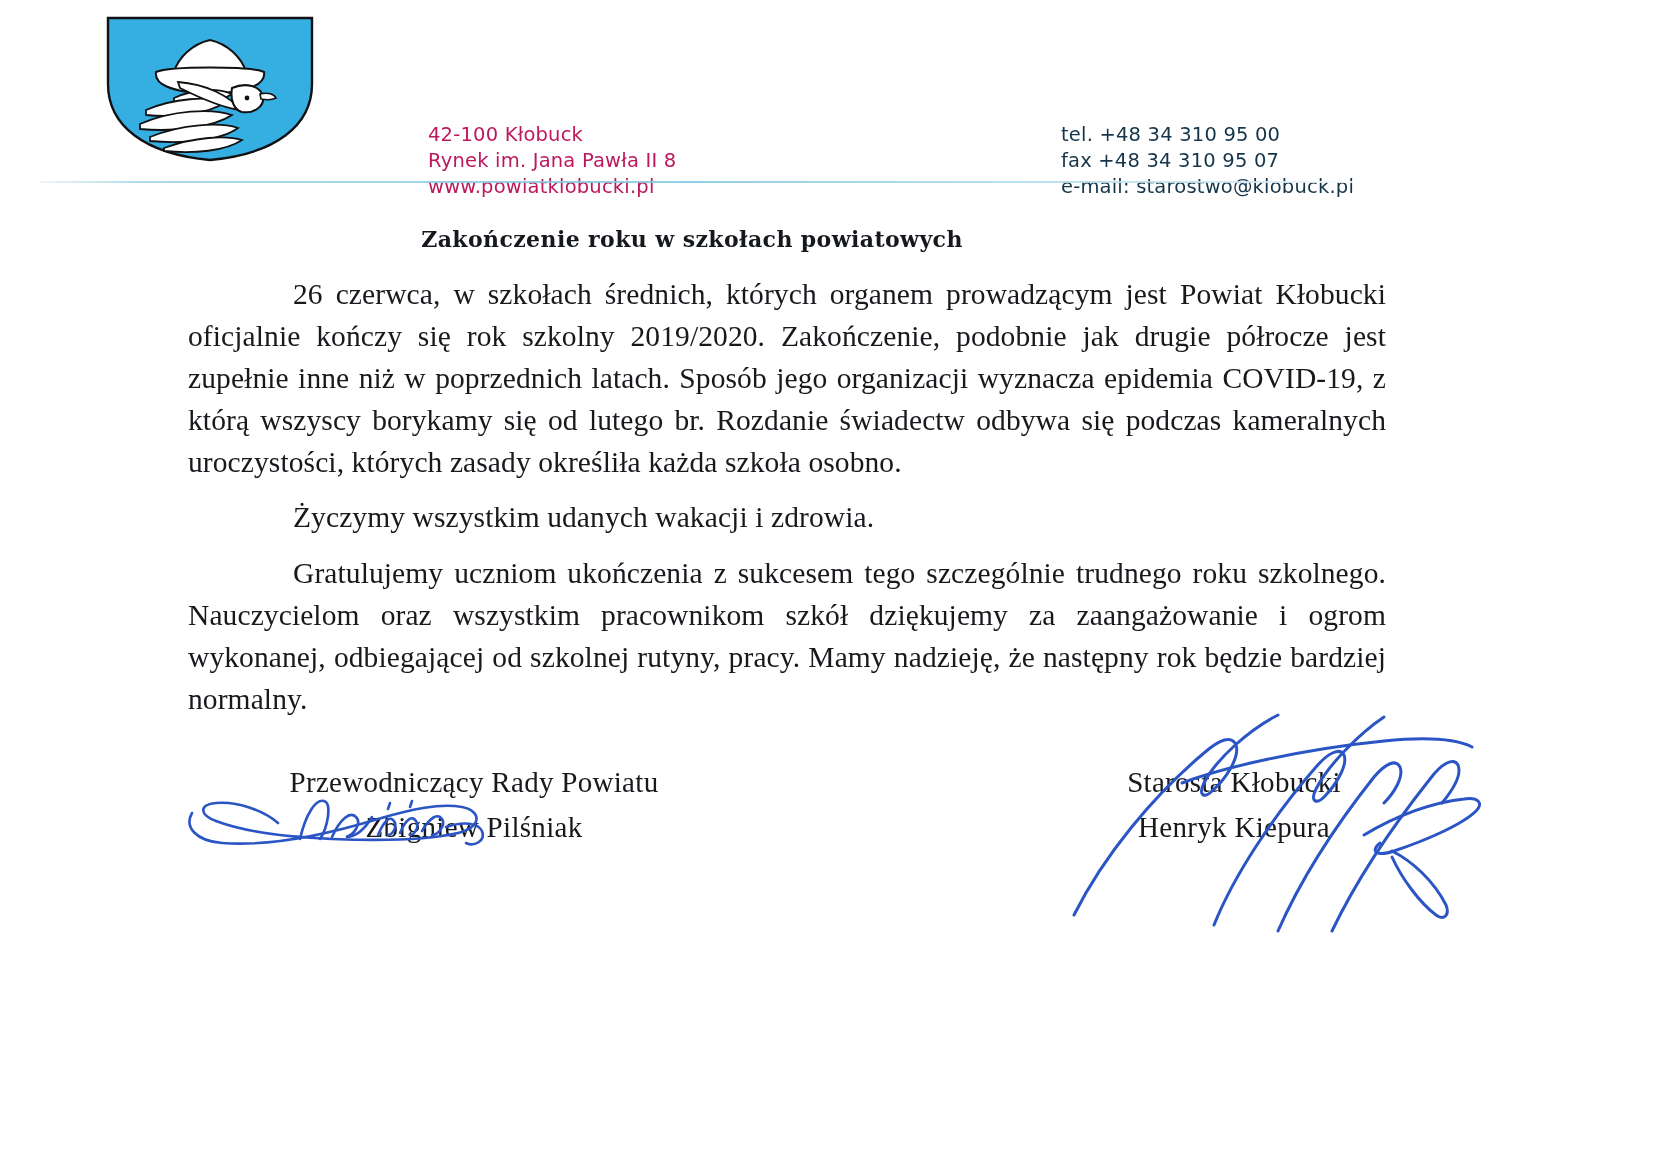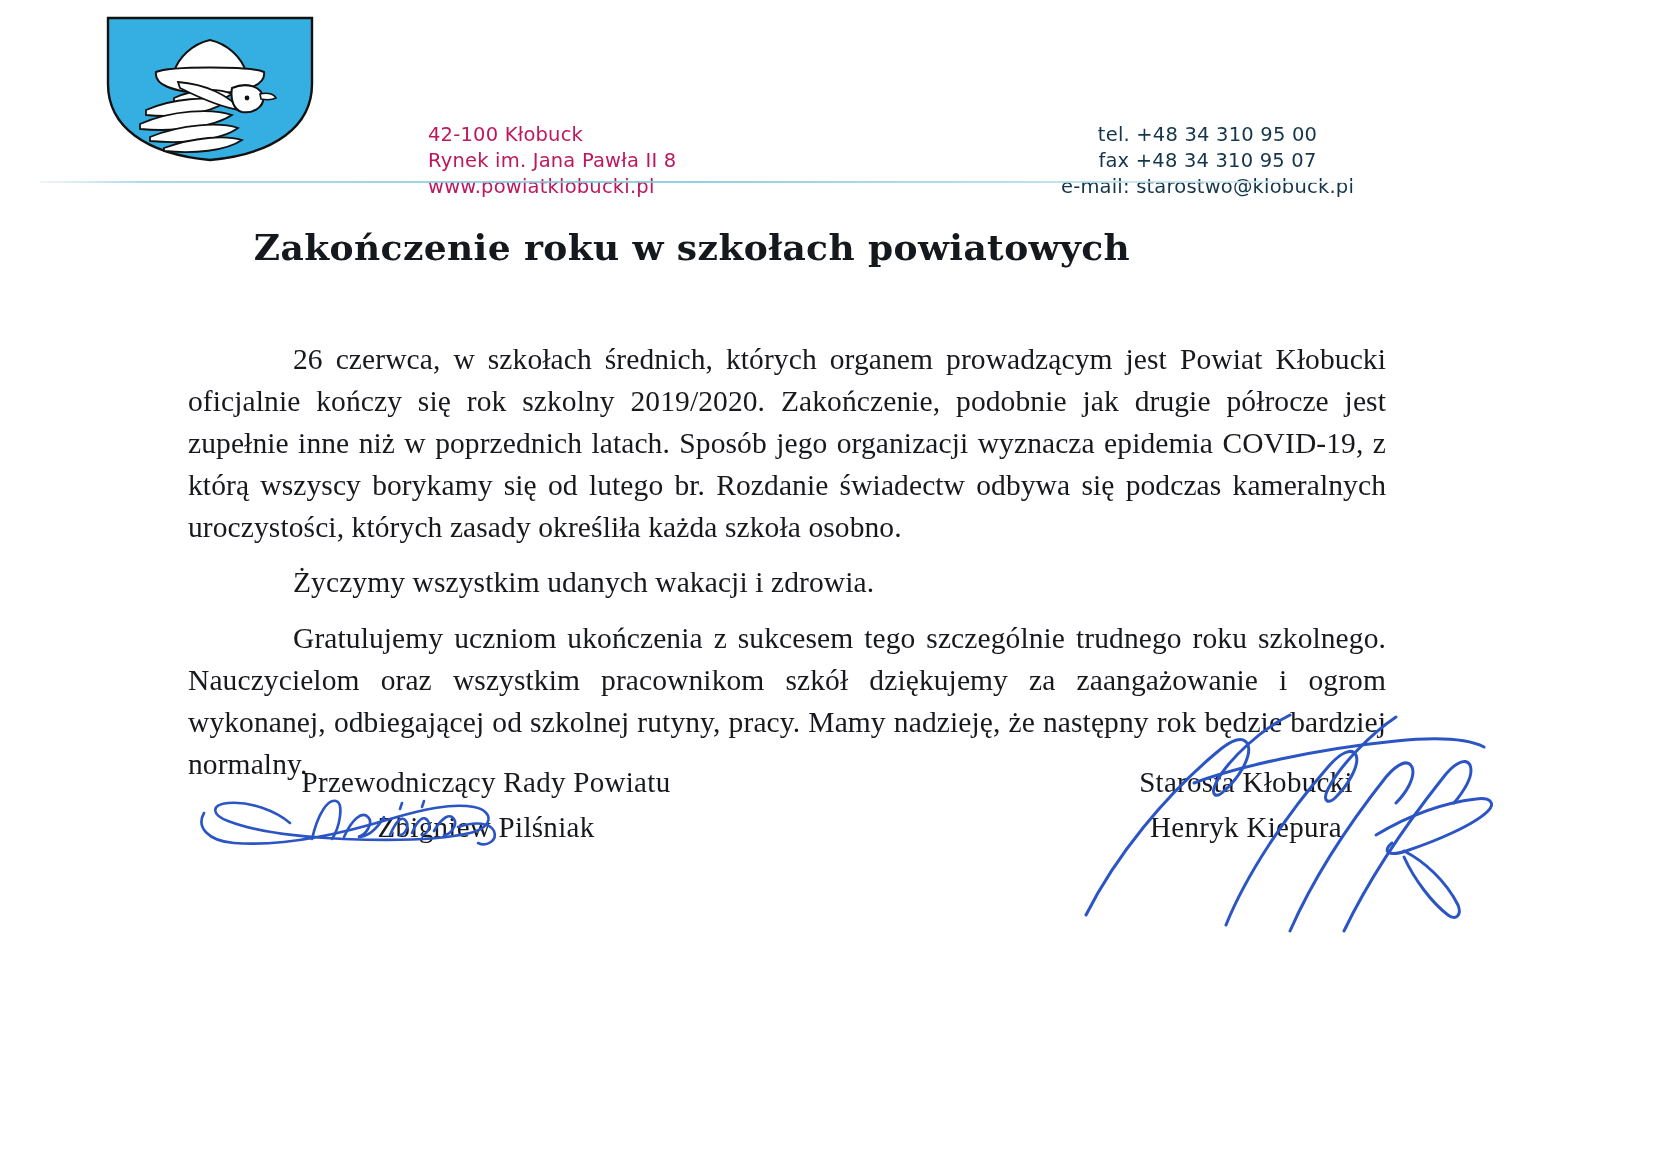--- a/index.html
+++ b/index.html
@@ -50,63 +50,63 @@
     position:absolute;
     right:300px; top:122px;
     text-align:right;
     font-family:"DejaVu Sans", sans-serif;
     font-size:19.5px;
     line-height:1.33;
     color:#15354a;
     letter-spacing:0.2px;
     white-space:nowrap;
   }
-  .contact-right > div { text-align:center; }
+  .contact-right > div { text-align:left; }
 
   .rule {
     position:absolute;
     left:40px; right:300px; top:181px;
     height:2px;
     background:linear-gradient(to right,#eef4f6 0%, #9fd3e6 8%, #7ec8de 50%, #cfe8f1 92%, #ffffff 100%);
     opacity:.85;
   }
 
   
   .doc-title {
     margin-top:36px;
     text-align:center;
     padding-left:40px;
     padding-right:310px;
     font-family:"DejaVu Serif", serif;
     font-weight:bold;
-    font-size:36px;
+    font-size:22px;
     letter-spacing:0.4px;
     color:#15181c;
   }
 
   .body-block {
-    margin-top:71px;
+    margin-top:22px;
     padding-left:188px;
     padding-right:268px;
   }
   .para {
     text-align:justify;
     font-size:29.5px;
     line-height:1.42;
     text-indent:105px;
     margin:0 0 14px 0;
     color:#17191d;
     letter-spacing:0.1px;
   }
   .para.last { text-align:left; }
 
   
   .sig-area {
     position:absolute;
-    left:16px; right:0; top:735px;
+    left:4px; right:0; top:735px;
     height:250px;
   }
   .sig {
     position:absolute;
     text-align:center;
     font-size:29px;
     line-height:1.55;
     color:#17191d;
     font-family:"Liberation Serif", serif;
   }

